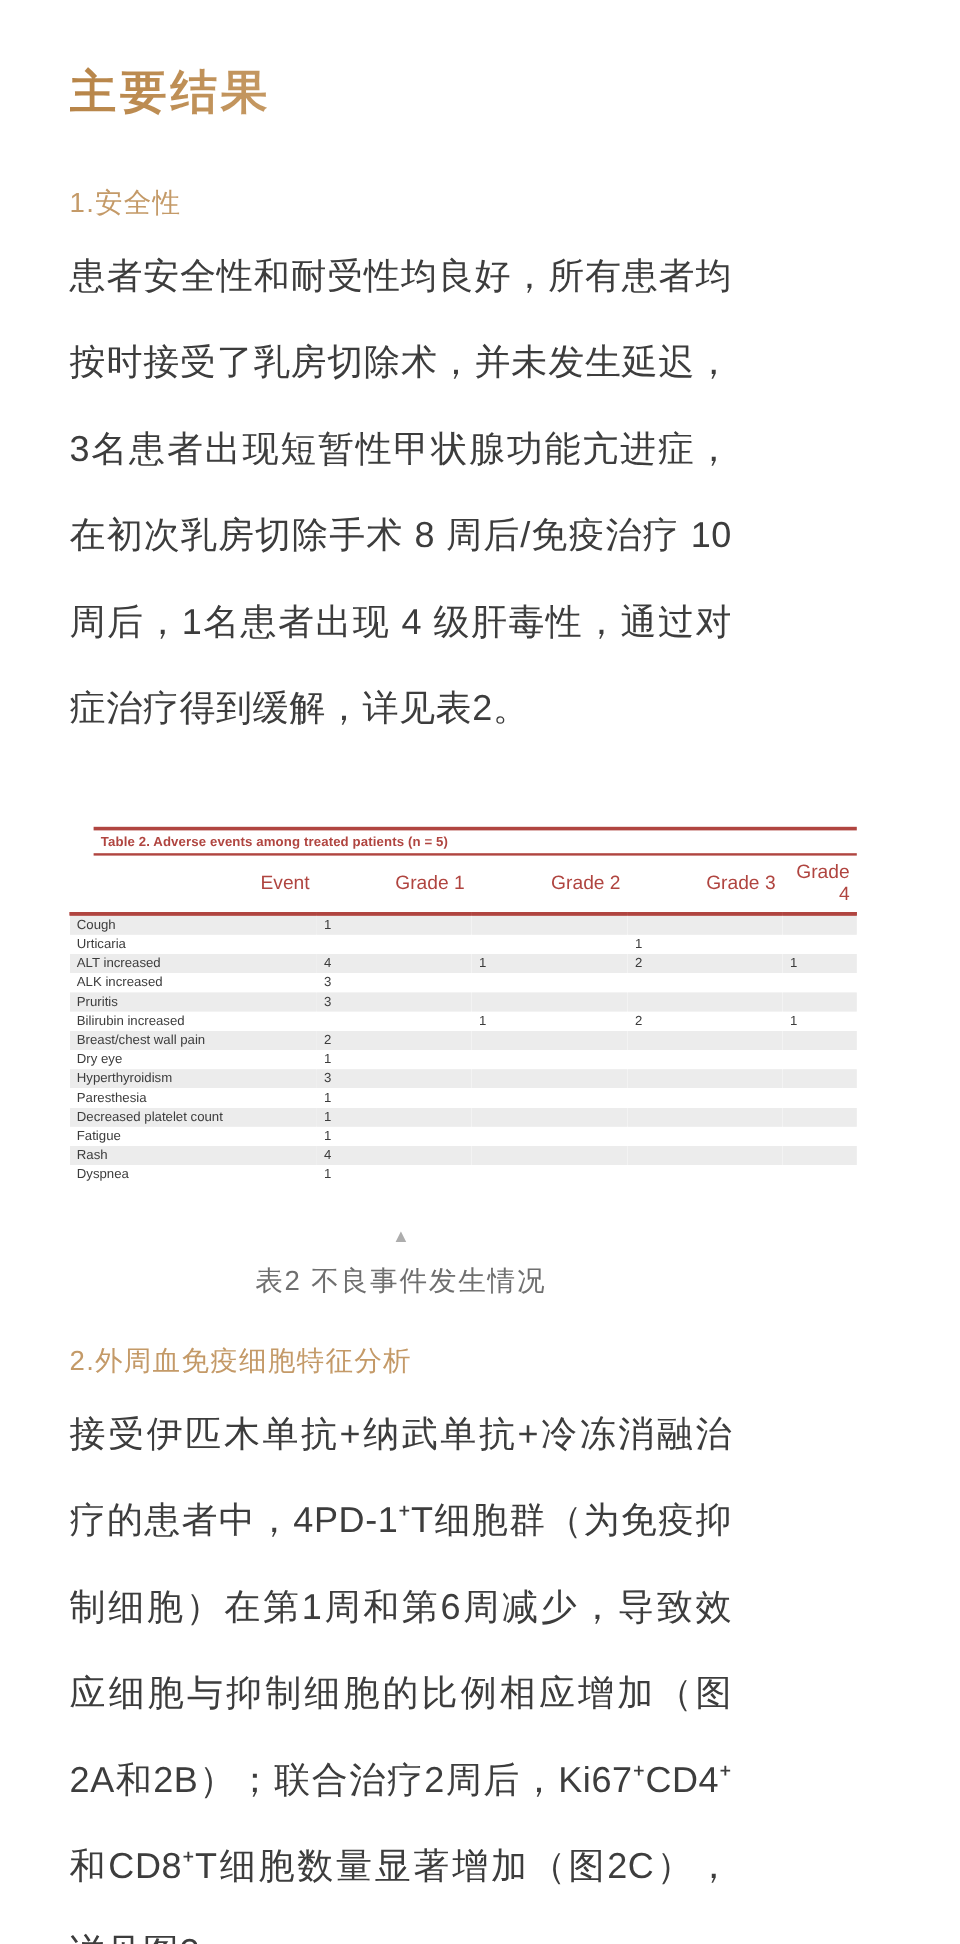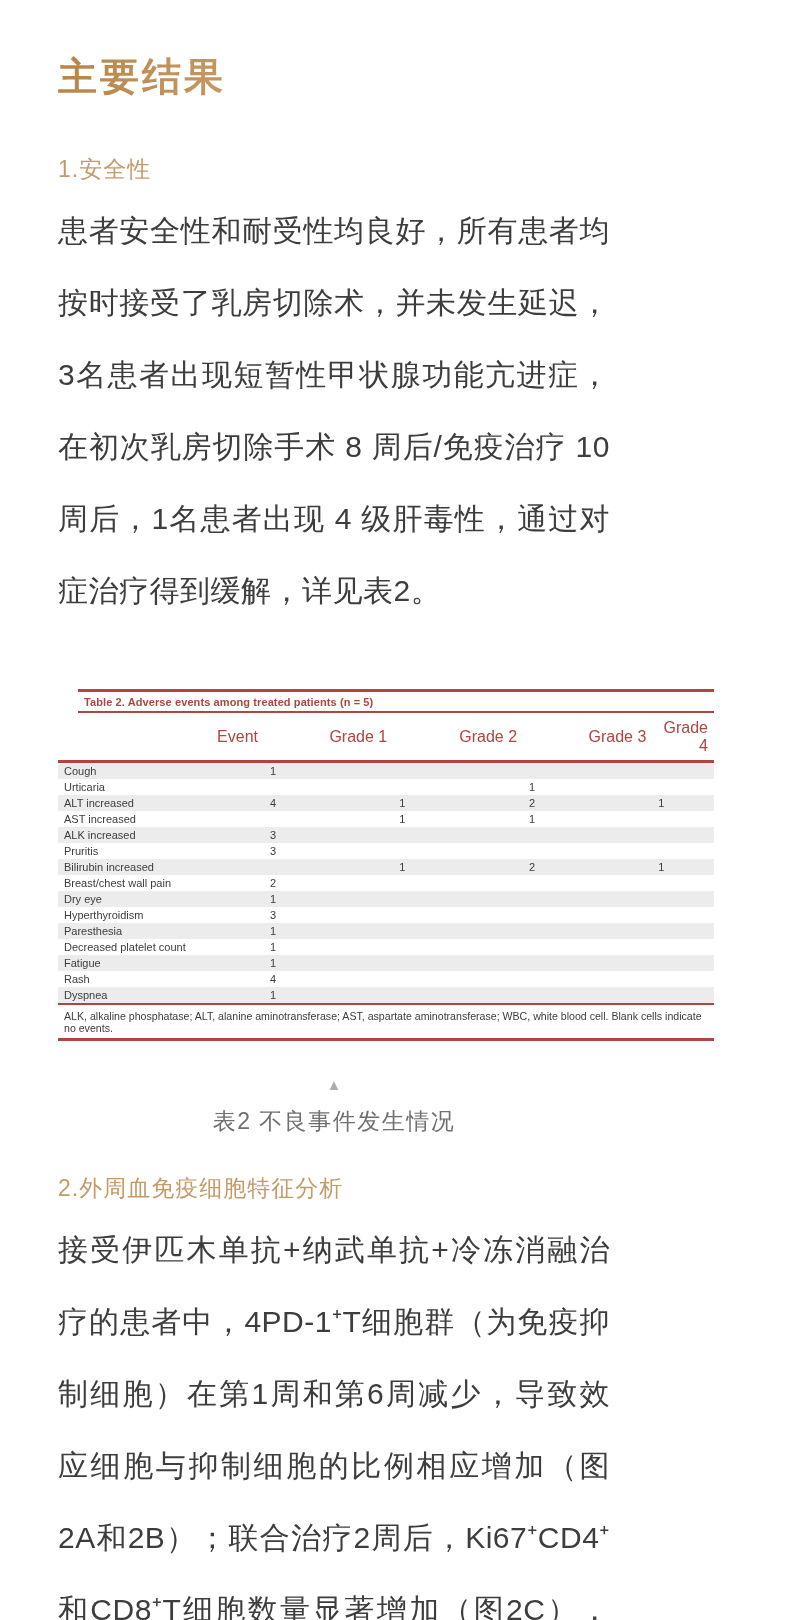--- a/index.html
+++ b/index.html
@@ -166,27 +166,20 @@
             <td></td>
           </tr>
           <tr>
             <td>ALT increased</td>
             <td>4</td>
             <td>1</td>
             <td>2</td>
             <td>1</td>
           </tr>
           <tr>
-            <td>AST increased</td>
-            <td></td>
-            <td>1</td>
-            <td>1</td>
-            <td></td>
-          </tr>
-          <tr>
             <td>ALK increased</td>
             <td>3</td>
             <td></td>
             <td></td>
             <td></td>
           </tr>
           <tr>
             <td>Pruritis</td>
             <td>3</td>
             <td></td>
@@ -251,21 +244,20 @@
           </tr>
           <tr>
             <td>Dyspnea</td>
             <td>1</td>
             <td></td>
             <td></td>
             <td></td>
           </tr>
         </tbody>
     </table>
-    <div class="tbl-footnote">ALK, alkaline phosphatase; ALT, alanine aminotransferase; AST, aspartate aminotransferase; WBC, white blood cell. Blank cells indicate no events.</div>
   </figure>
 
   <div class="caption-block">
     <div class="triangle-icon">▲</div>
     <div class="figure-caption">表2  不良事件发生情况</div>
   </div>
 
   <h2 class="section-heading second">2.外周血免疫细胞特征分析</h2>
 
   <p class="body-paragraph">接受伊匹木单抗+纳武单抗+冷冻消融治疗的患者中，4PD-1⁺T细胞群（为免疫抑制细胞）在第1周和第6周减少，导致效应细胞与抑制细胞的比例相应增加（图2A和2B）；联合治疗2周后，Ki67⁺CD4⁺和CD8⁺T细胞数量显著增加（图2C），详见图2。</p>

